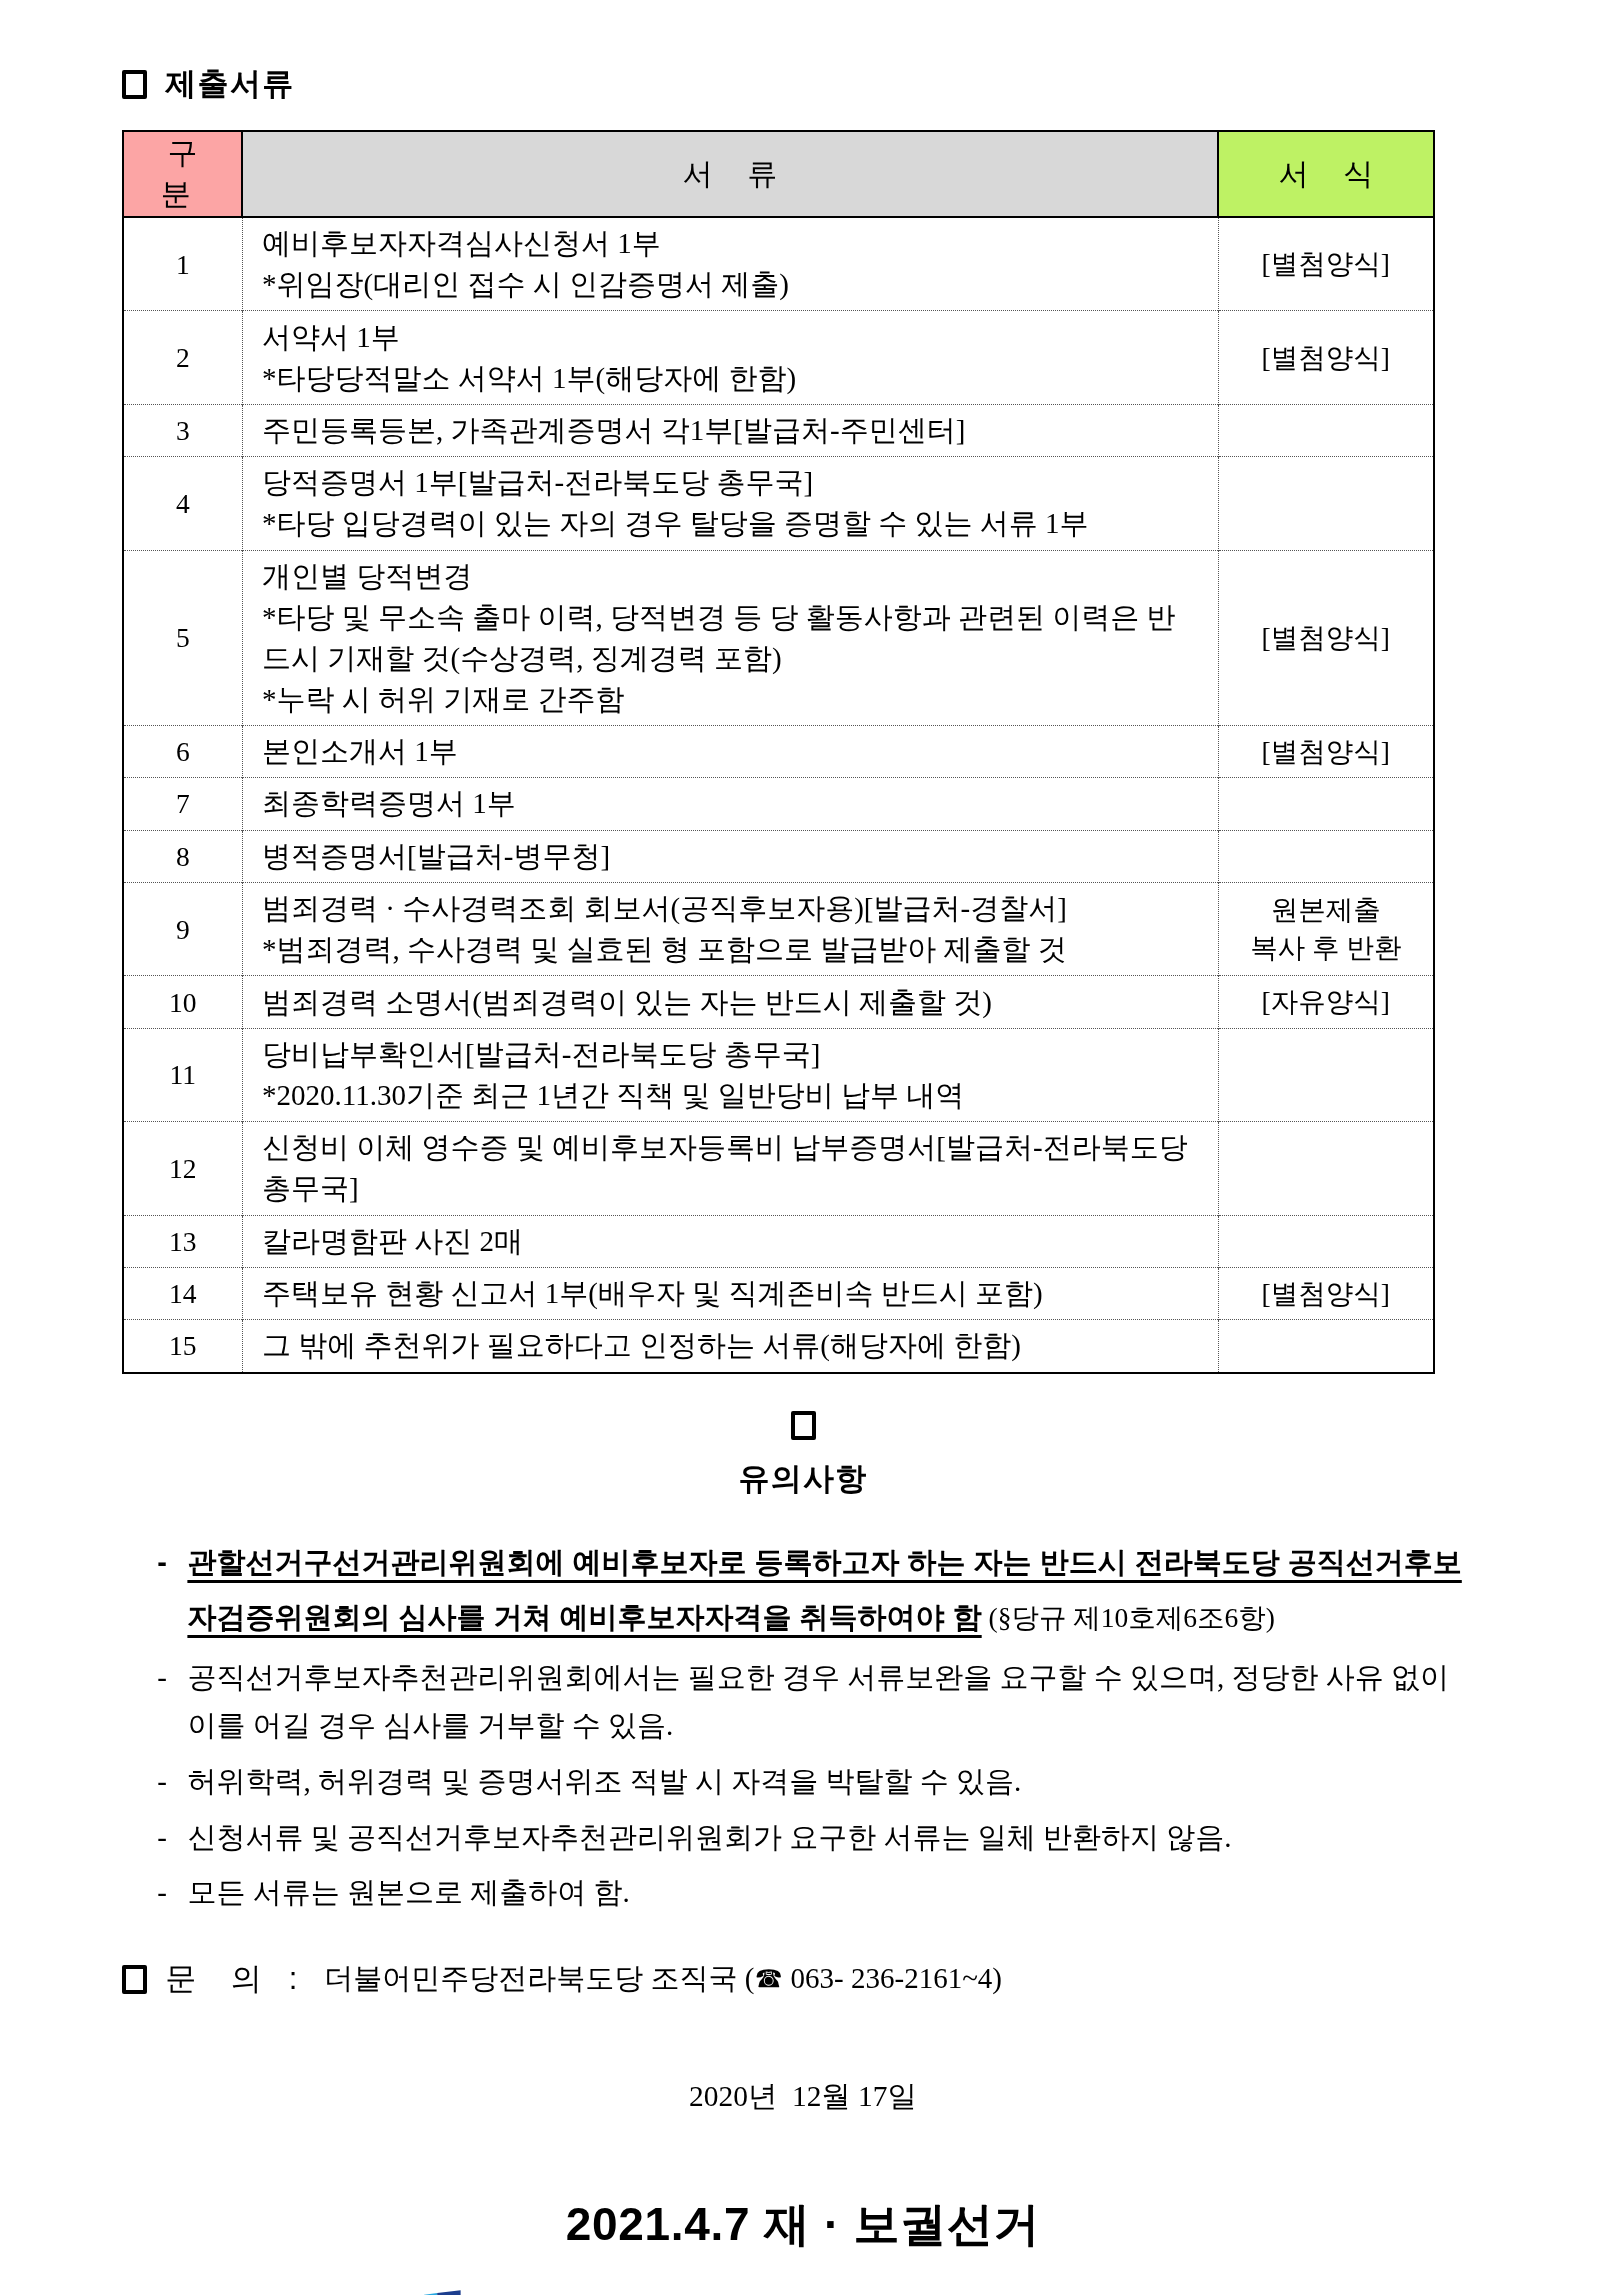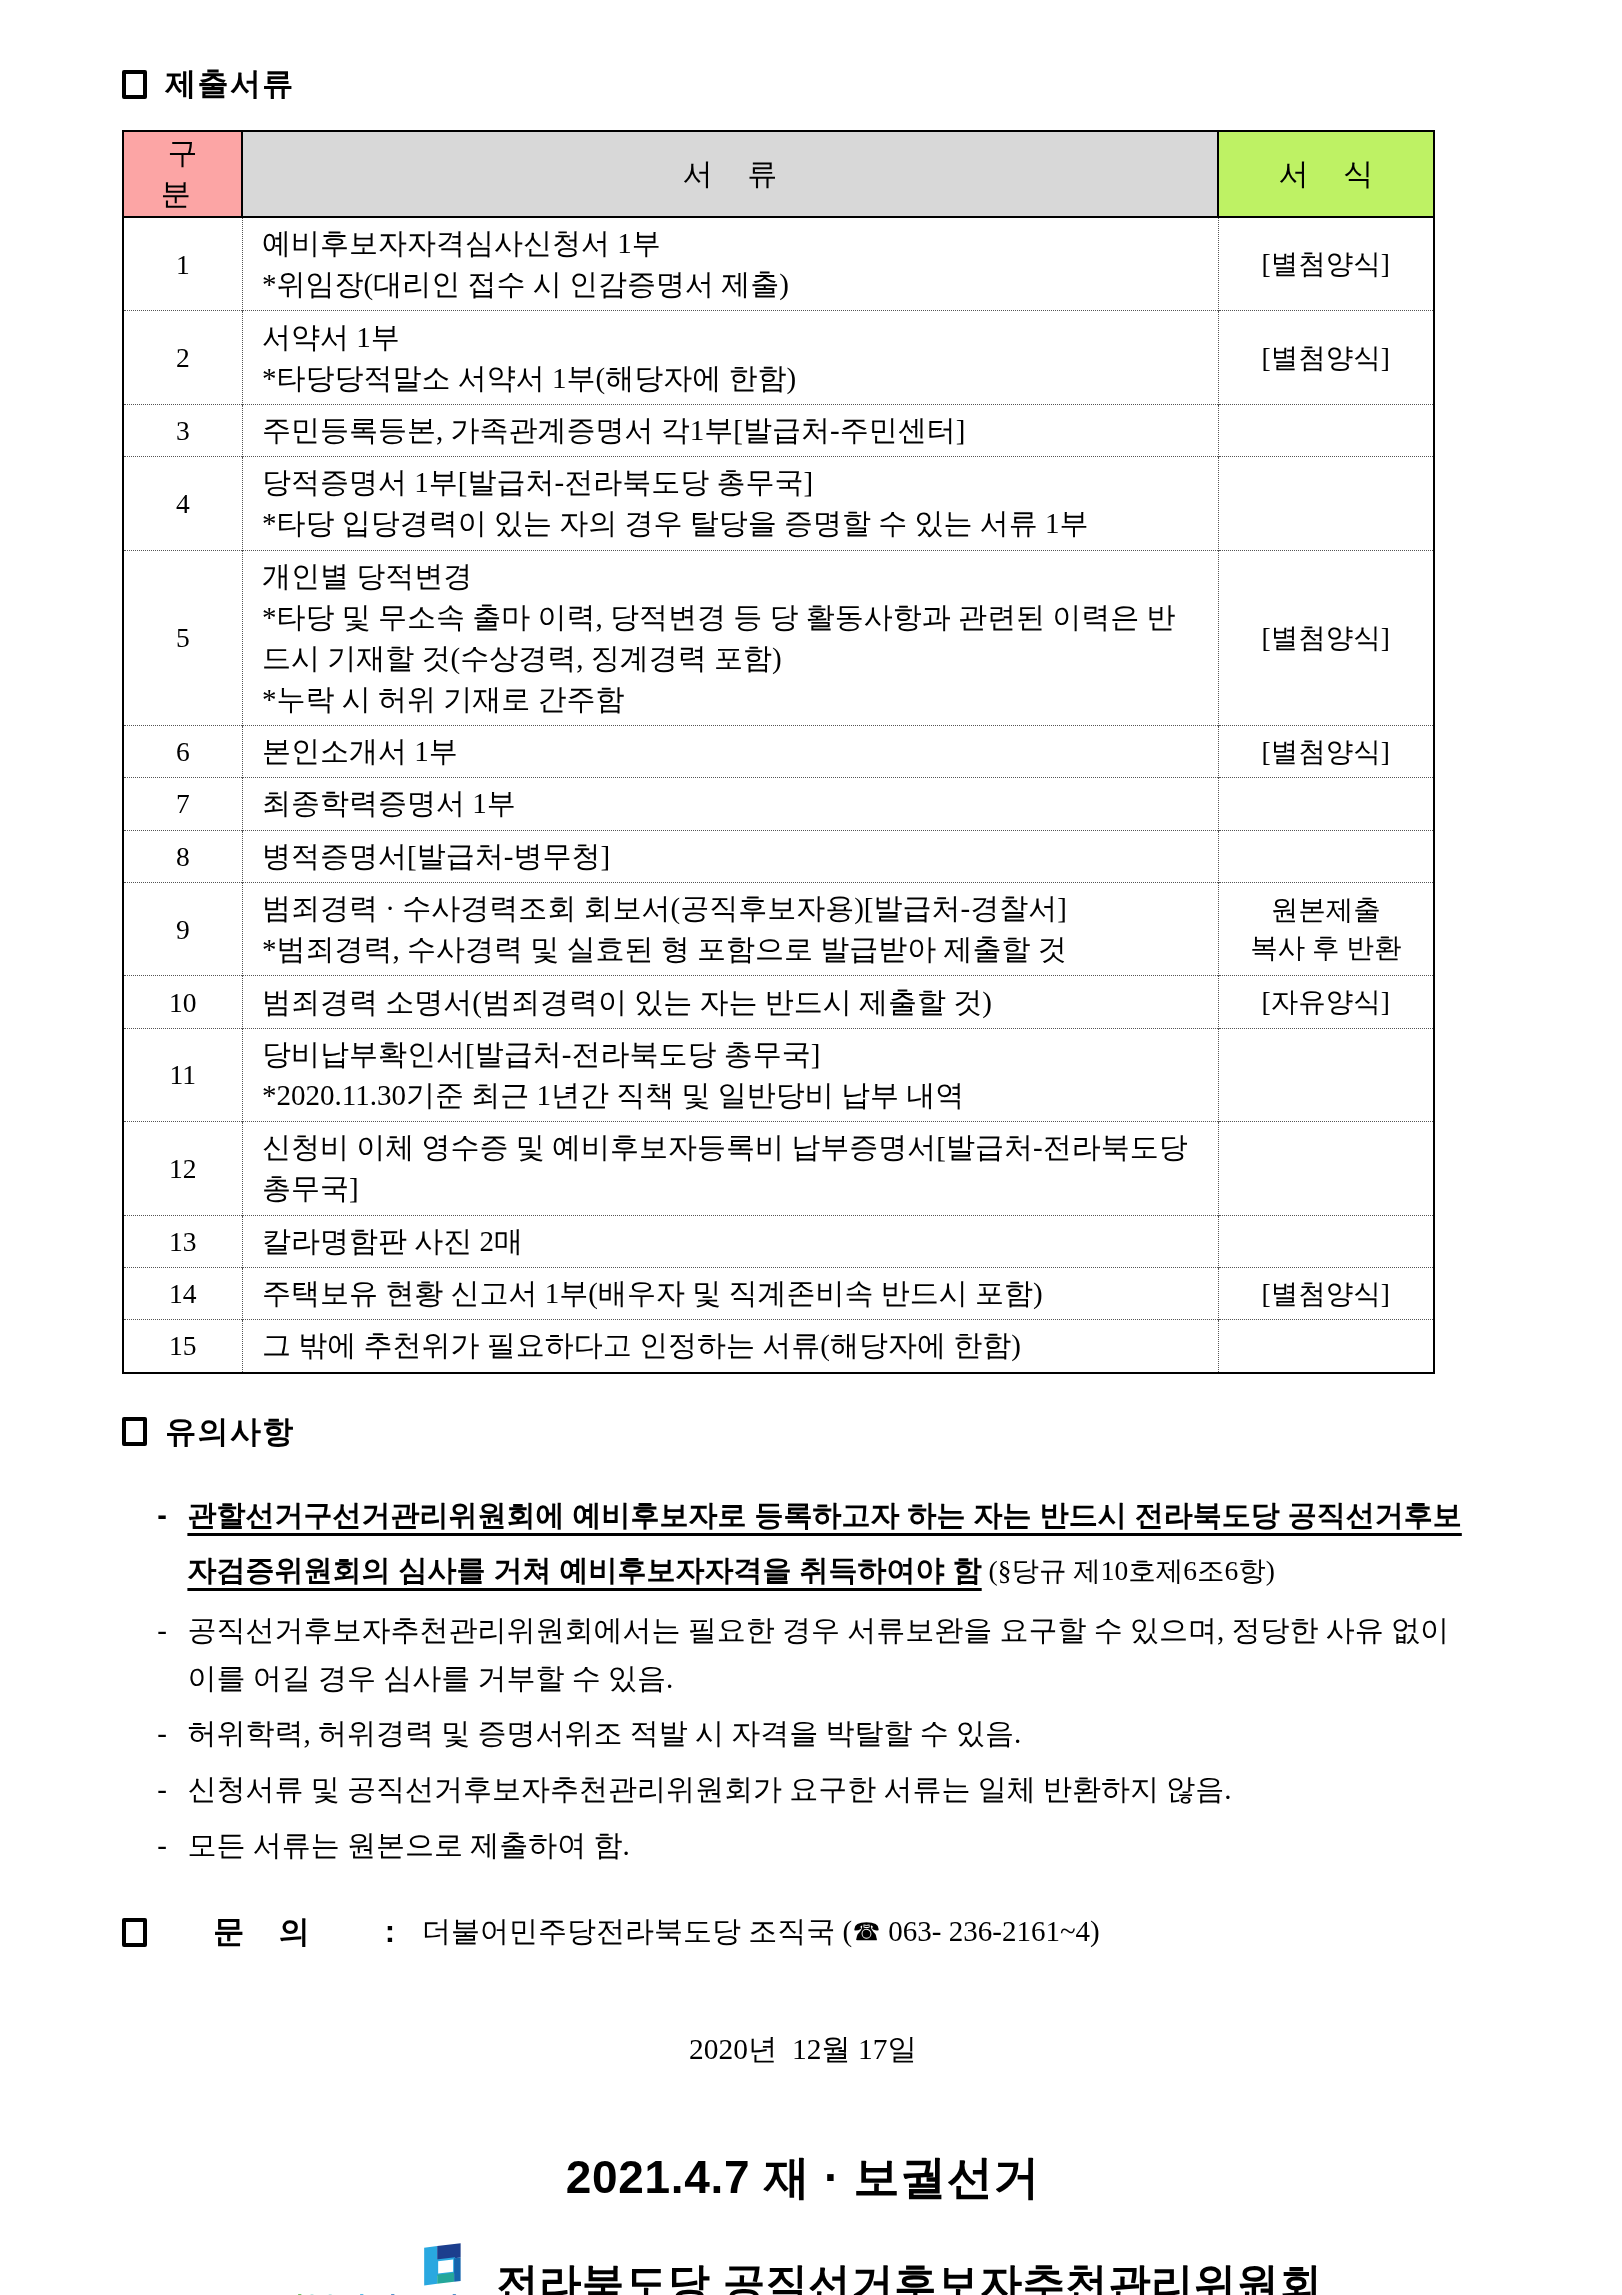--- a/index.html
+++ b/index.html
@@ -30,21 +30,21 @@
   .notes{margin-top:35px;}
   .note{display:flex;gap:14.4px;margin-top:7.9px;font-size:29px;line-height:48px;}
   .note .dash{flex:0 0 22px;text-align:center;padding-left:29px;box-sizing:content-box;}
   .note .txt{flex:1;word-break:break-all;}
   .note.strong{font-family:"Liberation Sans","DejaVu Sans",sans-serif;font-weight:800;line-height:55px;}
   .note.strong .em{text-decoration:underline;text-decoration-thickness:2.6px;text-underline-offset:7.9px;}
   .note.strong .suffix{font-family:"Liberation Serif","DejaVu Serif",serif;font-weight:400;font-size:27.5px;}
 
   
   .inquiry{margin-top:42px;display:flex;align-items:center;gap:18.3px;font-size:29px;}
-  .inq-label{font-family:"Liberation Sans","DejaVu Sans",sans-serif;font-weight:700;font-size:31px;white-space:pre;margin-left:48px;}
+  .inq-label{font-family:"Liberation Sans","DejaVu Sans",sans-serif;font-weight:400;font-size:31px;white-space:pre;}
   .inq-body{white-space:pre;}
 
   
   .date-line{margin-top:77px;text-align:center;font-size:29.4px;white-space:pre;}
 
   
   .big-title{margin-top:77px;text-align:center;
     font-family:"Liberation Sans","DejaVu Sans",sans-serif;font-weight:800;font-size:46px;letter-spacing:0.7px;white-space:pre;}
   .org-row{margin-top:30px;display:flex;justify-content:center;align-items:center;gap:27.5px;}
   .logo{position:relative;flex:0 0 auto;padding-top:48px;}
@@ -185,21 +185,21 @@
         <tr>
           <td class="no">15</td>
           <td class="desc">
             <div>그 밖에 추천위가 필요하다고 인정하는 서류(해당자에 한함)</div>
           </td>
           <td class="form"></td>
         </tr>
       </tbody>
   </table>
 
-  <div class="sec-head" style="margin-top:37px;">
+  <div class="sec-head" style="margin-top:37px;flex-direction:column;">
     <span class="sq"></span>
     <span>유의사항</span>
   </div>
 
   <div class="notes" id="notes">
       <div class="note strong">
         <span class="dash">-</span>
         <div class="txt"><span class="em">관할선거구선거관리위원회에 예비후보자로 등록하고자 하는 자는 반드시 전라북도당 공직선거후보자검증위원회의 심사를 거쳐 예비후보자자격을 취득하여야 함</span><span class="suffix"> (§당규 제10호제6조6항)</span></div>
       </div>
       <div class="note">

